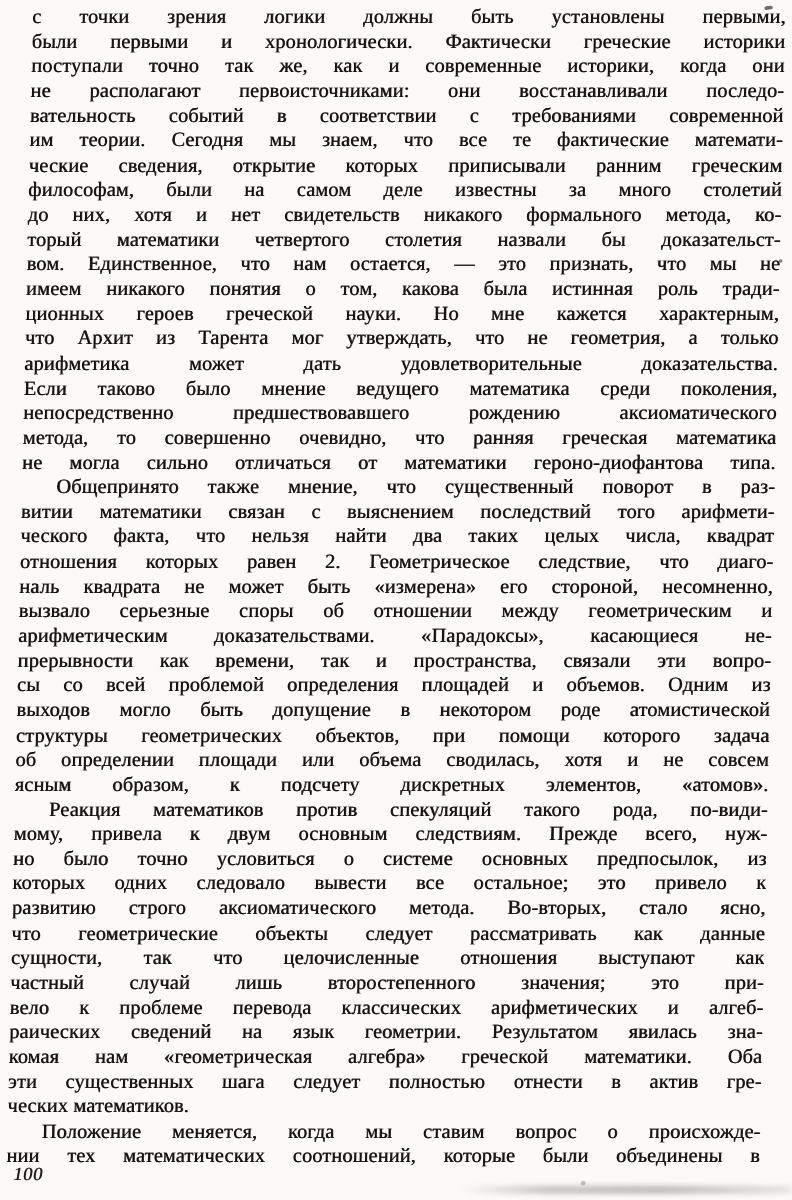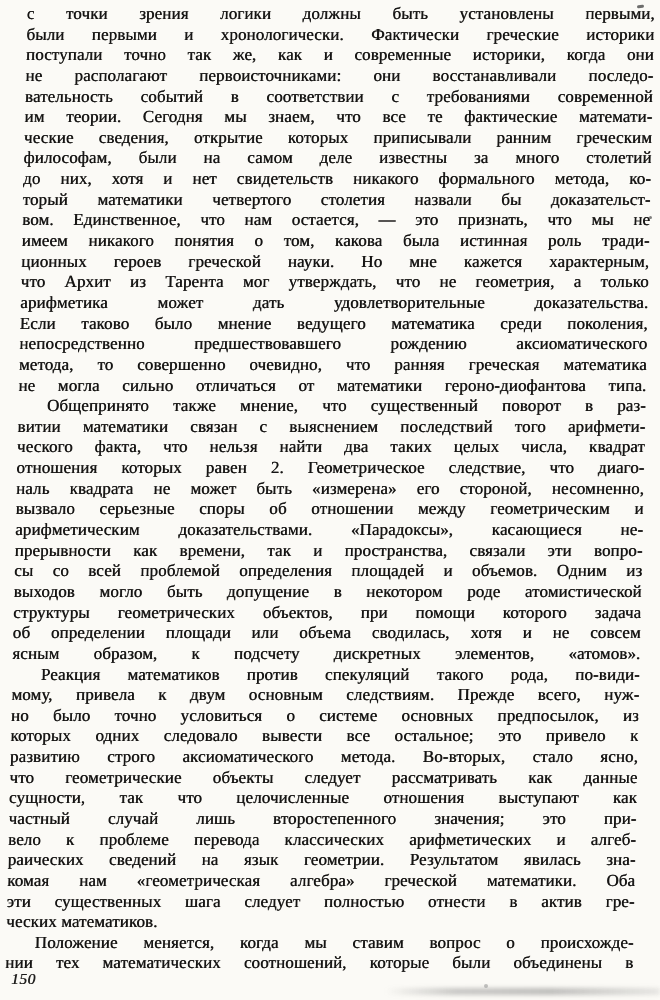--- a/index.html
+++ b/index.html
@@ -127,21 +127,21 @@
       <div class="line">частный случай лишь второстепенного значения; это при-</div>
       <div class="line">вело к проблеме перевода классических арифметических и алгеб-</div>
       <div class="line">раических сведений на язык геометрии. Результатом явилась зна-</div>
       <div class="line">комая нам «геометрическая алгебра» греческой математики. Оба</div>
       <div class="line">эти существенных шага следует полностью отнести в актив гре-</div>
       <div class="line no-just">ческих математиков.</div>
       <div class="line indent">Положение меняется, когда мы ставим вопрос о происхожде-</div>
       <div class="line">нии тех математических соотношений, которые были объединены в</div>
     </div>
 
-  <div class="page-number">150</div>
+  <div class="page-number">100</div>
 
   <div class="artifact speck-a"></div>
   <div class="artifact speck-b"></div>
   <div class="artifact speck-c"></div>
   <div class="artifact bottom-streak"></div>
   <div class="artifact bottom-dot"></div>
 
 </div>
 
 </body></html>

